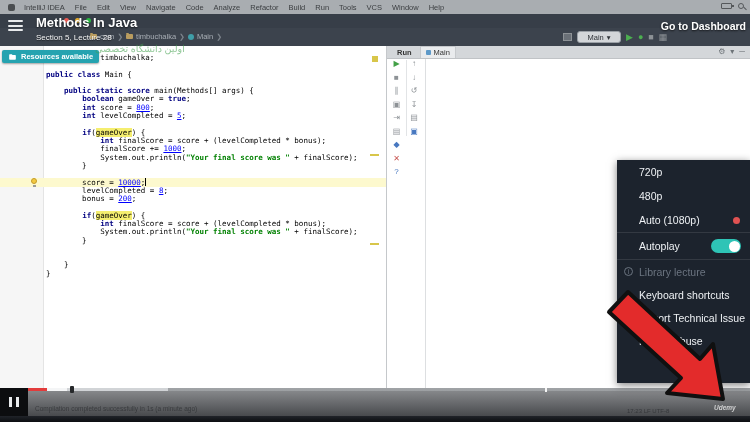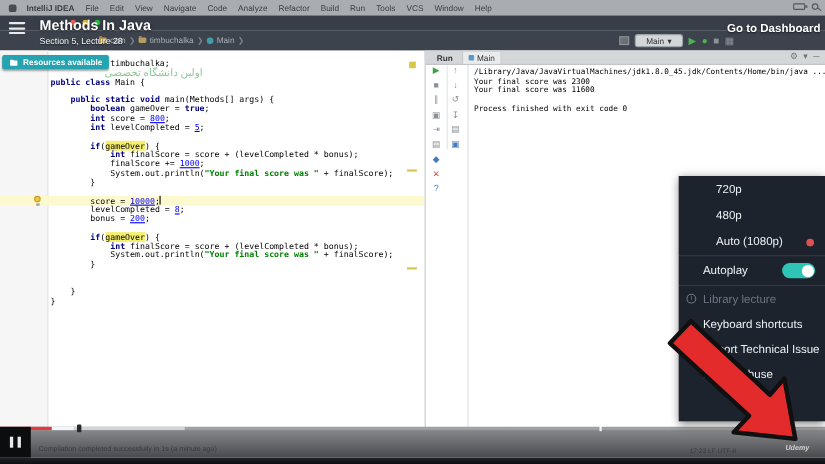--- a/index.html
+++ b/index.html
@@ -8,21 +8,21 @@
          -webkit-font-smoothing:antialiased;}
   #stage *{box-sizing:border-box;}
   .abs{position:absolute;}
 
   
   #menubar{left:0;top:0;width:750px;height:14px;background:#a9adb1;
            display:flex;align-items:center;gap:0;padding-left:8px;
            font-size:7.5px;color:#3b3e41;white-space:nowrap;}
   #menubar .apple{width:7px;height:7px;border-radius:2px;background:#4a4d50;margin-right:9px;flex:none;}
   #menubar .mitem{margin-right:10px;}
-  #menubar .mitem.first{font-weight:bold;}
+  #menubar .mitem.first{font-weight:normal;}
   #mb-right{right:6px;top:3px;display:flex;gap:6px;align-items:center;}
   .battery{width:11px;height:6px;border:1px solid #55585b;border-radius:1px;position:relative;}
   .battery:after{content:"";position:absolute;right:-3px;top:1px;width:2px;height:2px;background:#55585b;}
   .mag{width:6px;height:6px;border:1.2px solid #55585b;border-radius:50%;position:relative;}
   .mag:after{content:"";position:absolute;left:4px;top:4px;width:4px;height:1.2px;background:#55585b;transform:rotate(45deg);}
 
   
   #titlebar{left:0;top:14px;width:750px;height:14px;background:#373e48;}
   .dot{width:5px;height:5px;border-radius:50%;position:absolute;top:18px;opacity:.9;}
   #ide-title{left:0;top:17px;width:750px;text-align:center;font-size:7.5px;color:#98a0a8;}
@@ -90,29 +90,29 @@
   #resources-badge{left:2px;top:50px;height:13px;background:#25a3b0;border-radius:2px;
                    display:flex;align-items:center;gap:4px;padding:0 6px;cursor:pointer;
                    box-shadow:0 1px 2px rgba(0,0,0,.35);}
   #resources-badge span{font-size:7.5px;font-weight:bold;color:#fff;}
 
   
   #wm-softgozar{left:2px;top:39px;font-size:20px;font-weight:bold;letter-spacing:2.5px;
       color:rgba(216,219,221,.78);
       text-shadow:1px 1px 1px rgba(55,58,60,.6),-1px -1px 1px rgba(255,255,255,.35);
       pointer-events:none;}
-  #wm-persian{left:95px;top:60px;font-size:9.5px;color:rgba(66,160,78,.6);
-      filter:blur(.3px);pointer-events:none;font-family:Liberation Serif, serif;}
+  #wm-persian{left:95px;top:43px;font-size:9.5px;color:rgba(66,160,78,.6);
+      filter:blur(.3px);pointer-events:none;}
   #wm-udemy{left:714px;top:404px;font-size:6.5px;font-style:italic;font-weight:bold;
       color:rgba(255,255,255,.7);pointer-events:none;}
 
   
   #settings-menu{left:617px;top:160px;width:133px;height:223px;
       background:rgba(21,28,38,.97);box-shadow:0 2px 8px rgba(0,0,0,.5);color:#eef1f4;}
-  .q-row{height:24px;display:flex;align-items:center;padding-left:34px;font-size:10.5px;
+  .q-row{height:24px;display:flex;align-items:center;padding-left:22px;font-size:10.5px;
          position:relative;cursor:pointer;}
   .q-row .reddot{position:absolute;right:10px;width:7px;height:7px;border-radius:50%;background:#e05252;}
   .menu-div{height:1px;background:rgba(255,255,255,.1);}
   #autoplay-row{height:26px;display:flex;align-items:center;padding-left:22px;font-size:10.5px;position:relative;}
   #autoplay-toggle{position:absolute;right:9px;width:30px;height:14px;border-radius:7px;
       background:#2ec4b6;cursor:pointer;}
   #autoplay-toggle .knob{position:absolute;right:1.5px;top:1.5px;width:11px;height:11px;border-radius:50%;background:#fff;}
   .x-row{height:23px;display:flex;align-items:center;padding-left:22px;font-size:10.5px;gap:6px;cursor:pointer;}
   .x-row.disabled{color:#6b7480;cursor:default;}
   .info-ico{width:9px;height:9px;border:1px solid #6b7480;border-radius:50%;font-size:7px;
@@ -198,21 +198,21 @@
   </div>
   <div class="abs" id="toolbar-fade"></div>
 
   <div class="abs" id="editor">
     <div id="gutter"></div>
     <div id="code">
         <div class="code-line"><span class="tok-kw">package</span><span> com.timbuchalka;</span></div>
         <div class="code-line">&nbsp;</div>
         <div class="code-line"><span class="tok-kw">public</span><span> </span><span class="tok-kw">class</span><span> Main {</span></div>
         <div class="code-line">&nbsp;</div>
-        <div class="code-line"><span>    </span><span class="tok-kw">public</span><span> </span><span class="tok-kw">static</span><span> </span><span class="tok-kw">void</span><span> main(Methods[] args) {</span></div>
+        <div class="code-line"><span>    </span><span class="tok-kw">public</span><span> </span><span class="tok-kw">static</span><span> </span><span class="tok-kw">score</span><span> main(Methods[] args) {</span></div>
         <div class="code-line"><span>        </span><span class="tok-kw">boolean</span><span> gameOver = </span><span class="tok-kw">true</span><span>;</span></div>
         <div class="code-line"><span>        </span><span class="tok-kw">int</span><span> score = </span><span class="tok-num">800</span><span>;</span></div>
         <div class="code-line"><span>        </span><span class="tok-kw">int</span><span> levelCompleted = </span><span class="tok-num">5</span><span>;</span></div>
         <div class="code-line">&nbsp;</div>
         <div class="code-line"><span>        </span><span class="tok-kw">if</span><span>(</span><span class="tok-hl">gameOver</span><span>) {</span></div>
         <div class="code-line"><span>            </span><span class="tok-kw">int</span><span> finalScore = score + (levelCompleted * bonus);</span></div>
         <div class="code-line"><span>            finalScore += </span><span class="tok-num">1000</span><span>;</span></div>
         <div class="code-line"><span>            System.out.println(</span><span class="tok-str">"Your final score was "</span><span> + finalScore);</span></div>
         <div class="code-line"><span>        }</span></div>
         <div class="code-line">&nbsp;</div>
@@ -260,27 +260,20 @@
       </div>
     <div class="rt-col" id="rt-col2">
         <span class="rt-ico" style="color: rgb(141, 146, 150);">↑</span>
         <span class="rt-ico" style="color: rgb(141, 146, 150);">↓</span>
         <span class="rt-ico" style="color: rgb(141, 146, 150);">↺</span>
         <span class="rt-ico" style="color: rgb(141, 146, 150);">↧</span>
         <span class="rt-ico" style="color: rgb(141, 146, 150);">▤</span>
         <span class="rt-ico" style="color: rgb(72, 120, 192);">▣</span>
       </div>
     <div id="console-sep"></div>
-    <div id="console">
-        <div class="console-line">/Library/Java/JavaVirtualMachines/jdk1.8.0_45.jdk/Contents/Home/bin/java ...</div>
-        <div class="console-line">Your final score was 2300</div>
-        <div class="console-line">Your final score was 11600</div>
-        <div class="console-line">&nbsp;</div>
-        <div class="console-line">Process finished with exit code 0</div>
-      </div>
   </div>
 
   <div class="abs" id="hamburger">
       <div></div>
       <div></div>
       <div></div>
     </div>
   <div class="abs" id="lecture-title">Methods In Java</div>
   <div class="abs" id="lecture-sub">Section 5, Lecture 28</div>
   <div class="abs" id="dashboard">Go to Dashboard</div>

